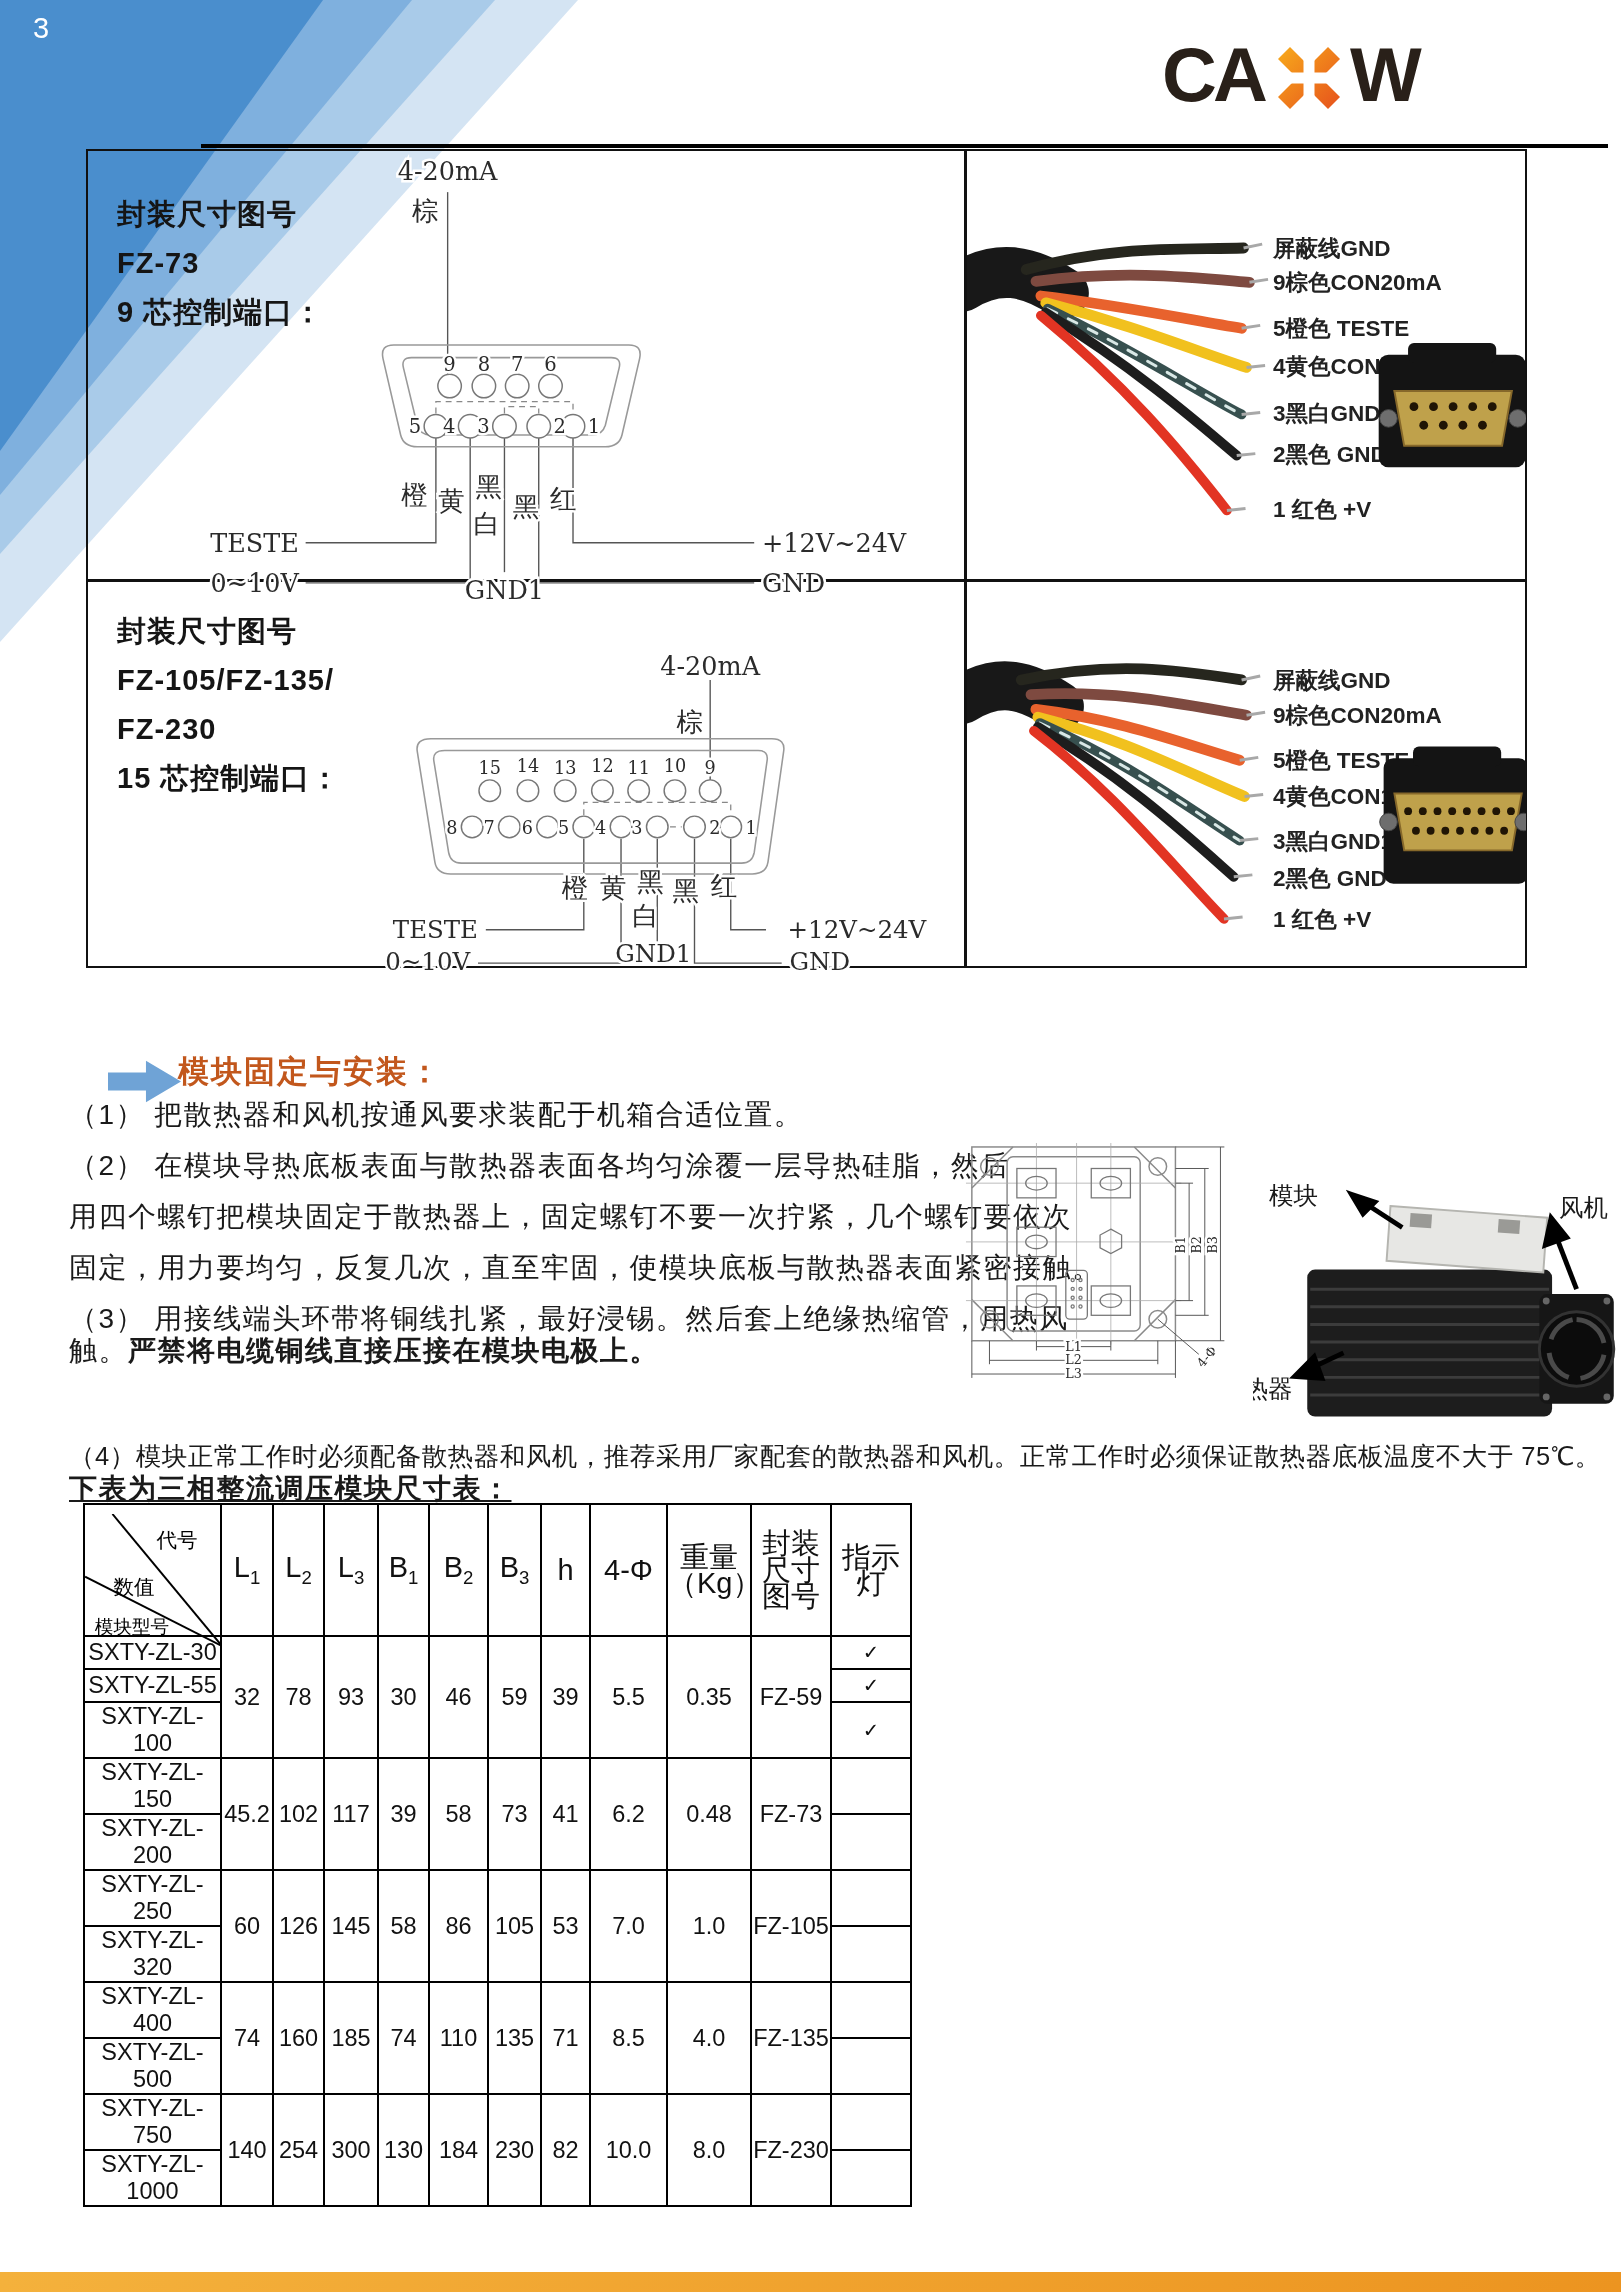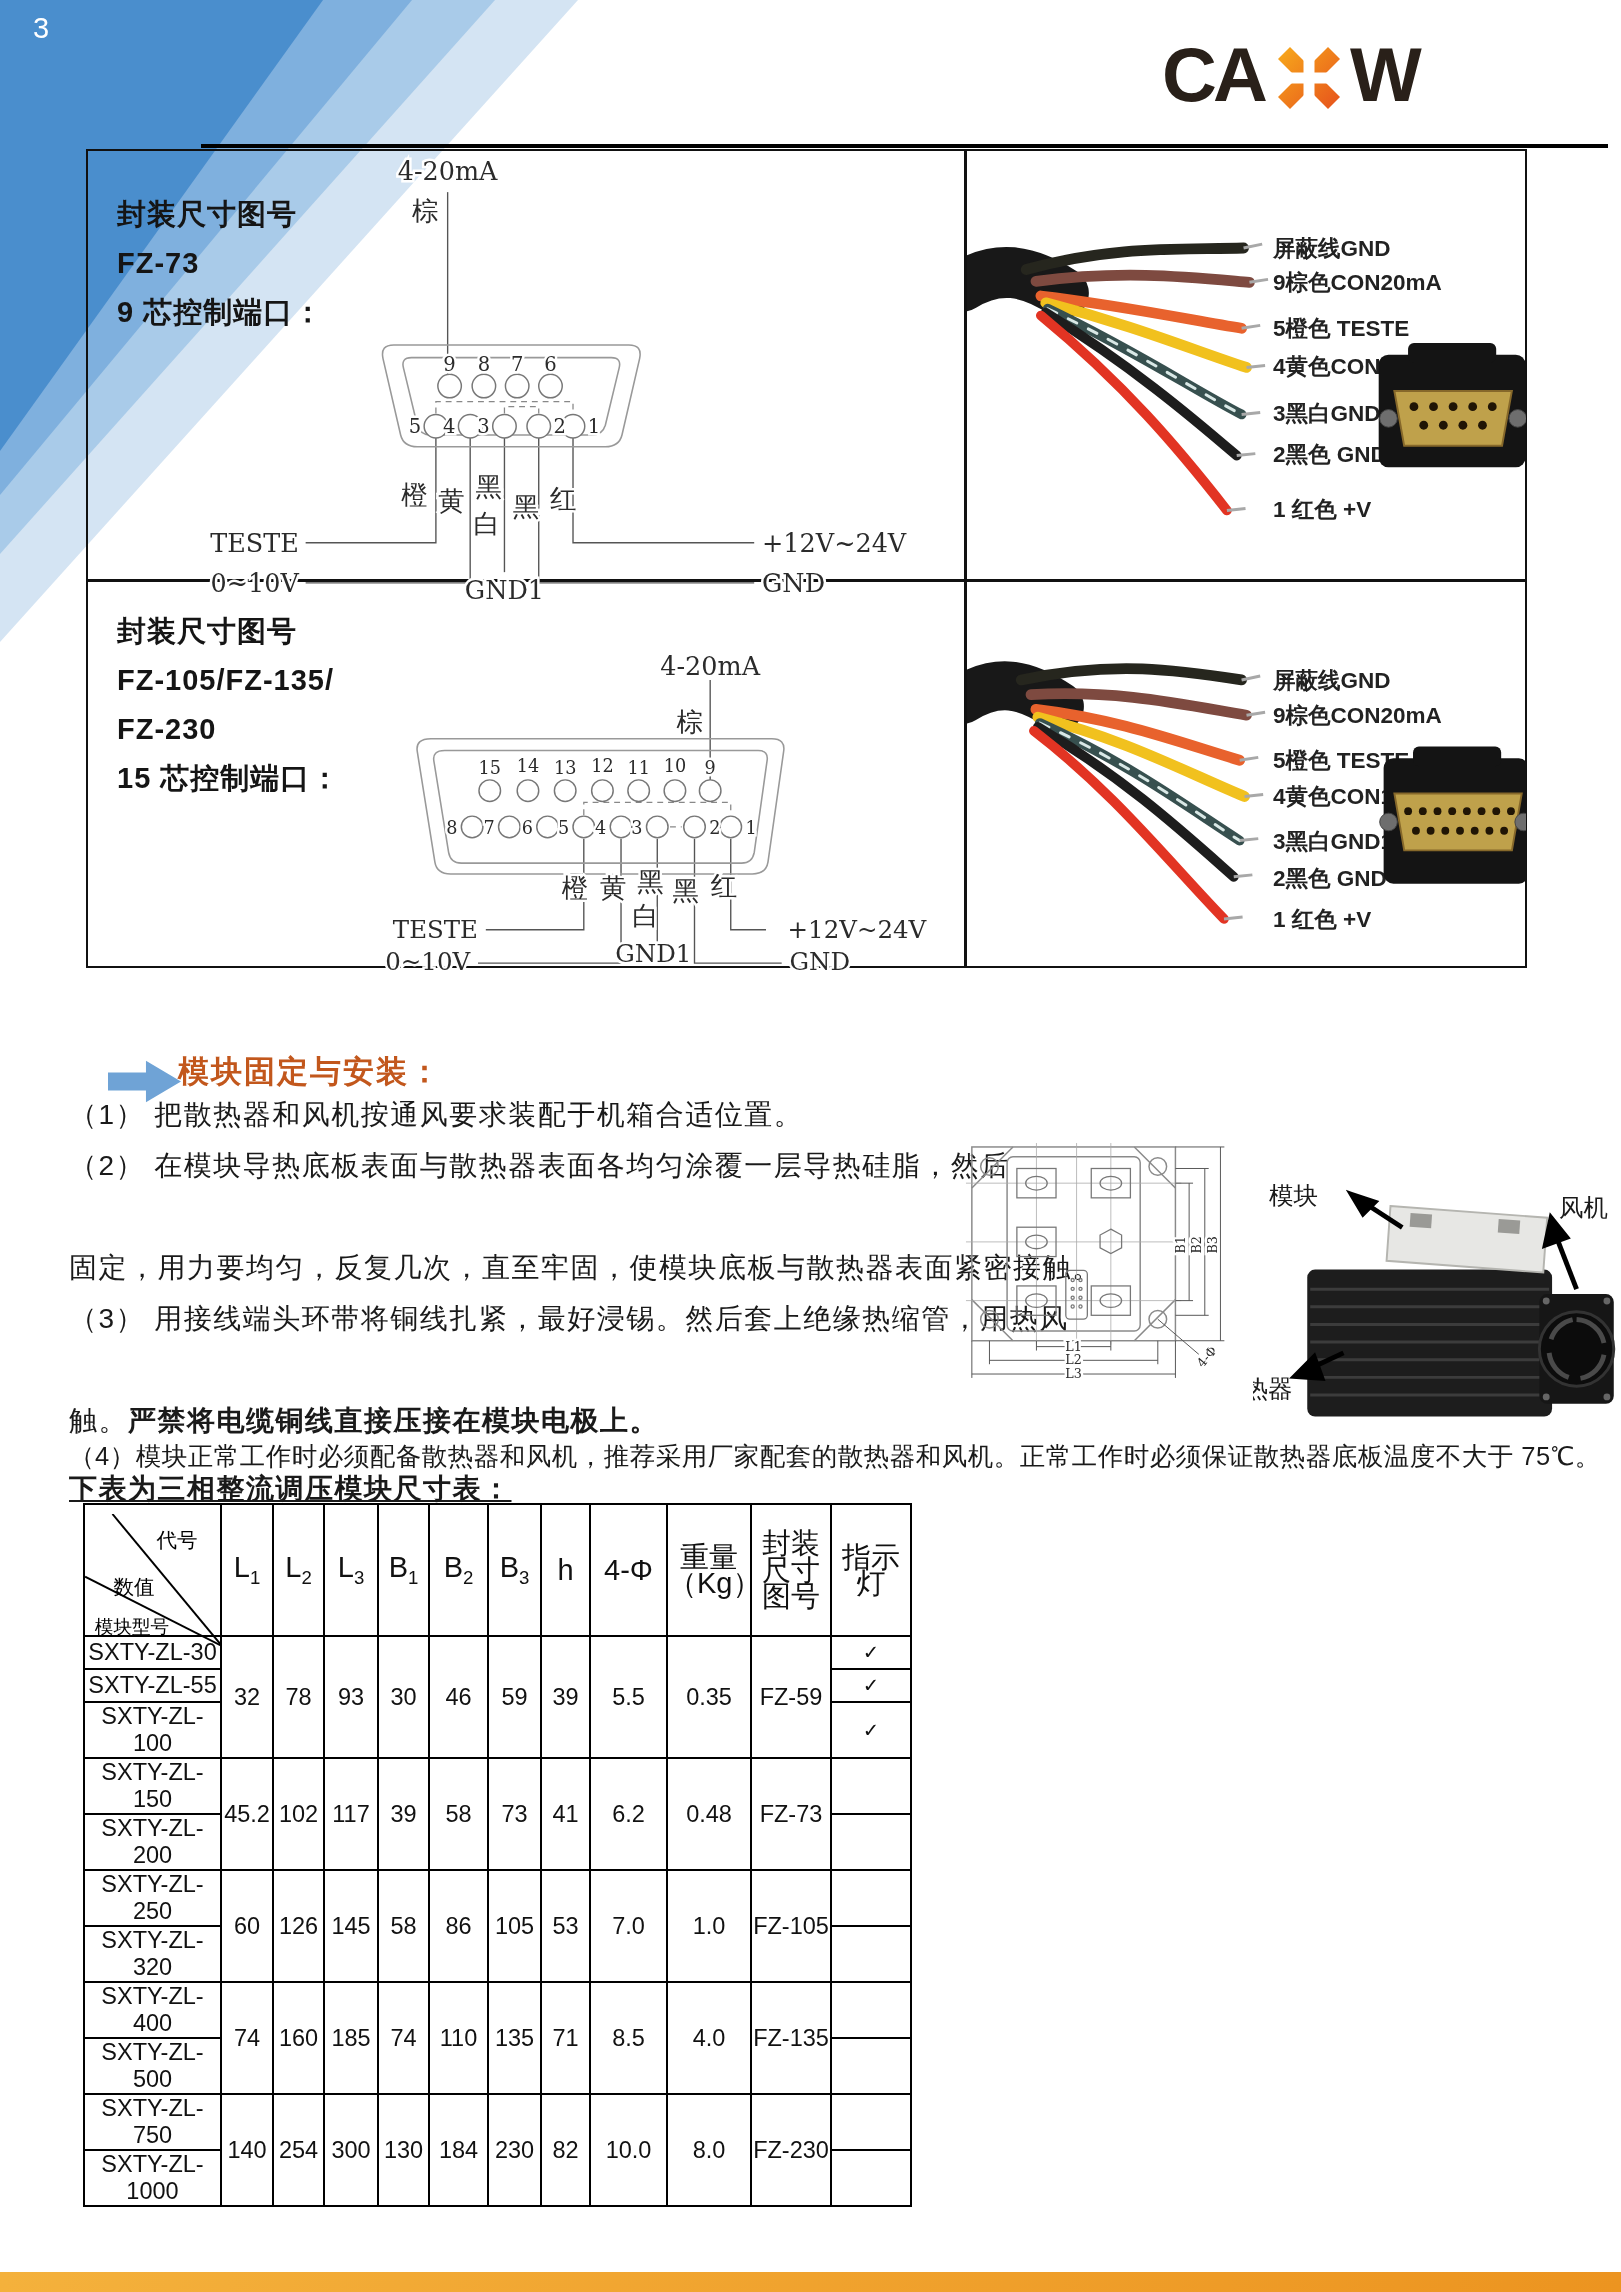--- a/index.html
+++ b/index.html
@@ -295,23 +295,24 @@
         <circle cx="430" cy="245" r="9" fill="#6e6e6e" stroke="#444"></circle>
         <circle cx="568" cy="245" r="9" fill="#6e6e6e" stroke="#444"></circle>
       </g>
     </svg>
   </div>
 
   <div class="secarrow"></div>
   <div class="sectitle">模块固定与安装：</div>
   <div class="para" style="top:1096px;">（1） 把散热器和风机按通风要求装配于机箱合适位置。</div>
   <div class="para" style="top:1147px;">（2） 在模块导热底板表面与散热器表面各均匀涂覆一层导热硅脂，然后</div>
+  <div class="para" style="top:1198px;">用四个螺钉把模块固定于散热器上，固定螺钉不要一次拧紧，几个螺钉要依次</div>
   <div class="para" style="top:1249px;">固定，用力要均匀，反复几次，直至牢固，使模块底板与散热器表面紧密接触。</div>
   <div class="para" style="top:1300px;">（3） 用接线端头环带将铜线扎紧，最好浸锡。然后套上绝缘热缩管，用热风</div>
-  <div class="para" style="top:1402px;"><span>触。</span><b>严禁将电缆铜线直接压接在模块电极上。</b></div>
+  <div class="para" style="top:1332px;"><span>触。</span><b>严禁将电缆铜线直接压接在模块电极上。</b></div>
   <div class="para" style="top:1439px;font-size:25.5px;letter-spacing:0.5px;">（4）模块正常工作时必须配备散热器和风机，推荐采用厂家配套的散热器和风机。正常工作时必须保证散热器底板温度不大于 75℃。</div>
   <div class="para" style="top:1470px;font-weight:700;text-decoration:underline;">下表为三相整流调压模块尺寸表：</div>
 
   <svg class="abs" style="left:956px;top:1145px;overflow:visible" width="294" height="230" viewBox="0 0 300 235">
     <g stroke="#8a8a8a" stroke-width="1.5" fill="none">
       <rect x="16" y="2" width="208" height="198"></rect>
       <rect x="52" y="12" width="136" height="178" rx="6"></rect>
       <circle cx="34" cy="22" r="9"></circle>
         <circle cx="206" cy="22" r="9"></circle>
         <circle cx="34" cy="178" r="9"></circle>

